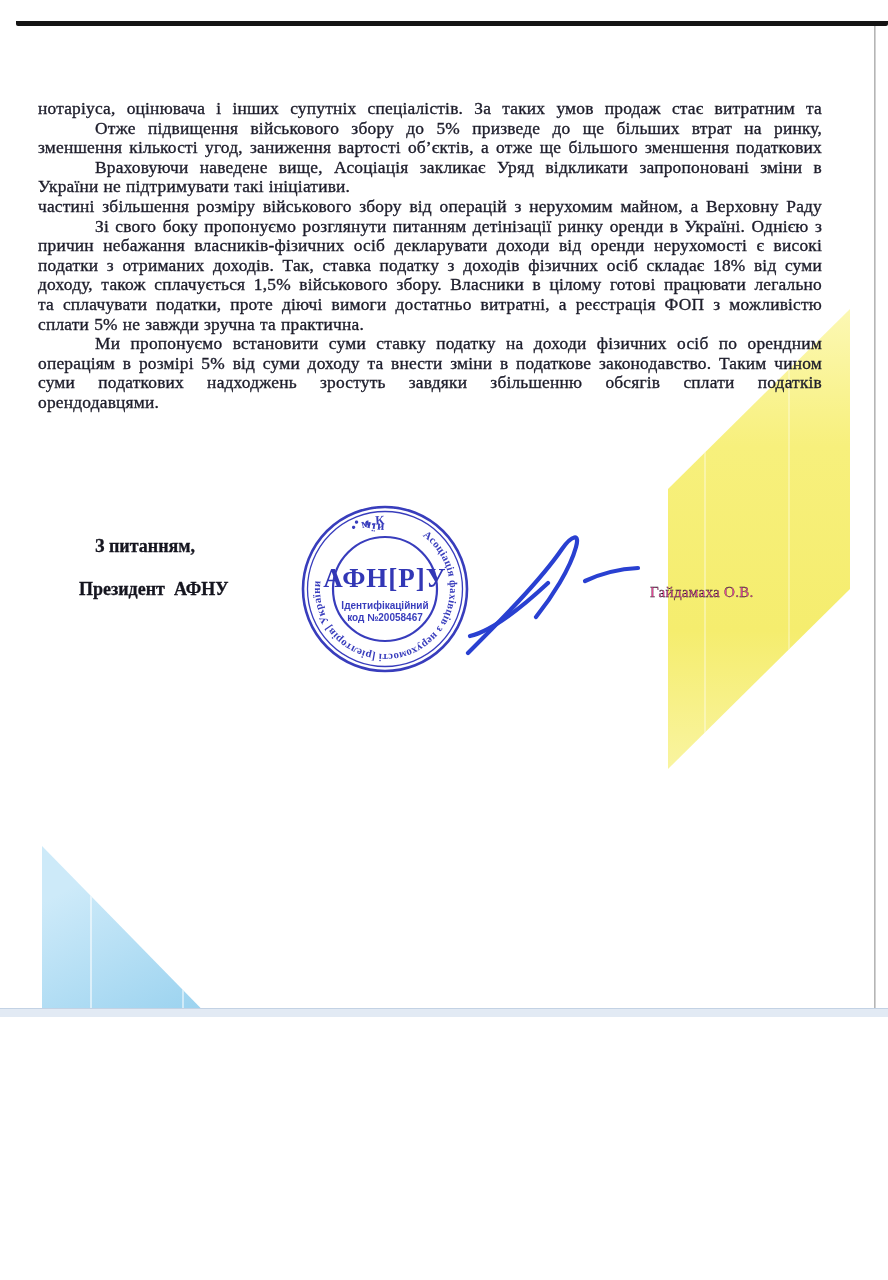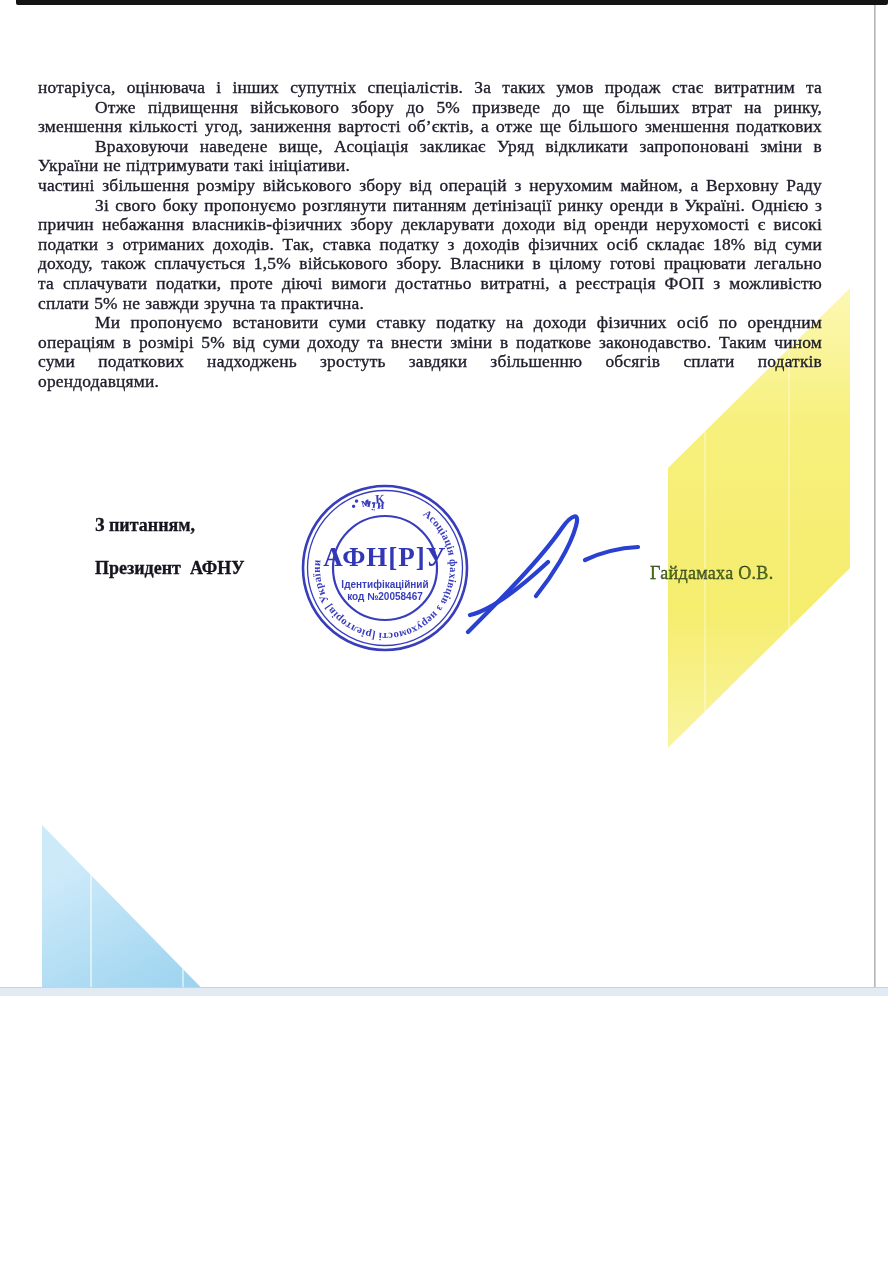--- a/index.html
+++ b/index.html
@@ -1,35 +1,35 @@
 <!DOCTYPE html>
 <html><head>
 <meta charset="utf-8">
 <style>
   html,body{margin:0;padding:0;background:#ffffff;}
   .screen{position:relative;width:888px;height:996px;background:#ffffff;overflow:hidden;
-          font-family:"Liberation Serif","DejaVu Serif",serif;}
+          font-family:"Liberation Serif","DejaVu Serif",serif;margin-top:21px;}
   
   .top-strip{position:absolute;left:16px;right:0;top:0;height:5px;background:#141414;border-radius:0 0 2px 2px;}
   .bottom-bar{position:absolute;left:0;right:0;bottom:0;height:8px;background:#e2eaf4;border-top:1px solid #c3d2e4;}
   .home-indicator{position:absolute;left:235px;top:1247px;width:240px;height:14px;border-radius:7px;background:#0b0b0b;}
   
   .bg{position:absolute;left:0;top:0;pointer-events:none;}
   
   .letter-body{position:absolute;left:38px;top:78px;width:784px;color:#1d1d2b;
                font-size:17.4px;line-height:19.6px;letter-spacing:0.2px;word-spacing:0.5px;
                -webkit-text-stroke:0.35px #1d1d2b;}
   .line{text-align:justify;text-align-last:justify;}
   .line.indent{padding-left:57px;}
   .line.last{text-align-last:left;}
   .closing{position:absolute;color:#15151f;font-weight:bold;font-size:18px;white-space:pre;
            -webkit-text-stroke:0.3px #15151f;}
   .salutation{left:95px;top:515px;}
-  .signer-title{left:95px;top:558px;}
-  .signer-name{position:absolute;left:650px;top:563px;color:#4d7c0f;font-size:18px;letter-spacing:0.3px;
+  .signer-title{left:79px;top:558px;}
+  .signer-name{position:absolute;left:650px;top:563px;color:#ec4899;font-size:15px;letter-spacing:0.3px;
                -webkit-text-stroke:0.3px #1a1a24;}
   .stamp-svg{position:absolute;left:290px;top:473px;opacity:0.93;}
   .sig-svg{position:absolute;left:440px;top:505px;}
 </style>
 </head>
 <body>
 
 <div class="screen">
 
   <svg class="bg" width="888" height="1280" viewBox="0 0 888 1280">
@@ -84,21 +84,21 @@
       <div class="line indent">Отже підвищення військового збору до 5% призведе до ще більших втрат на ринку,</div>
       <div class="line">зменшення кількості угод, заниження вартості об’єктів, а отже ще більшого зменшення податкових</div>
     </div>
     <div>
       <div class="line indent">Враховуючи наведене вище, Асоціація закликає Уряд відкликати запропоновані зміни в</div>
       <div class="line last">України не підтримувати такі ініціативи.</div>
       <div class="line">частині збільшення розміру військового збору від операцій з нерухомим майном, а Верховну Раду</div>
     </div>
     <div>
       <div class="line indent">Зі свого боку пропонуємо розглянути питанням детінізації ринку оренди в Україні. Однією з</div>
-      <div class="line">причин небажання власників-фізичних збору декларувати доходи від оренди нерухомості є високі</div>
+      <div class="line">причин небажання власників-фізичних осіб декларувати доходи від оренди нерухомості є високі</div>
       <div class="line">податки з отриманих доходів. Так, ставка податку з доходів фізичних осіб складає 18% від суми</div>
       <div class="line">доходу, також сплачується 1,5% військового збору. Власники в цілому готові працювати легально</div>
       <div class="line">та сплачувати податки, проте діючі вимоги достатньо витратні, а реєстрація ФОП з можливістю</div>
       <div class="line last">сплати 5% не завжди зручна та практична.</div>
     </div>
     <div>
       <div class="line indent">Ми пропонуємо встановити суми ставку податку на доходи фізичних осіб по орендним</div>
       <div class="line">операціям в розмірі 5% від суми доходу та внести зміни в податкове законодавство. Таким чином</div>
       <div class="line">суми податкових надходжень зростуть завдяки збільшенню обсягів сплати податків</div>
       <div class="line last">орендодавцями.</div>

